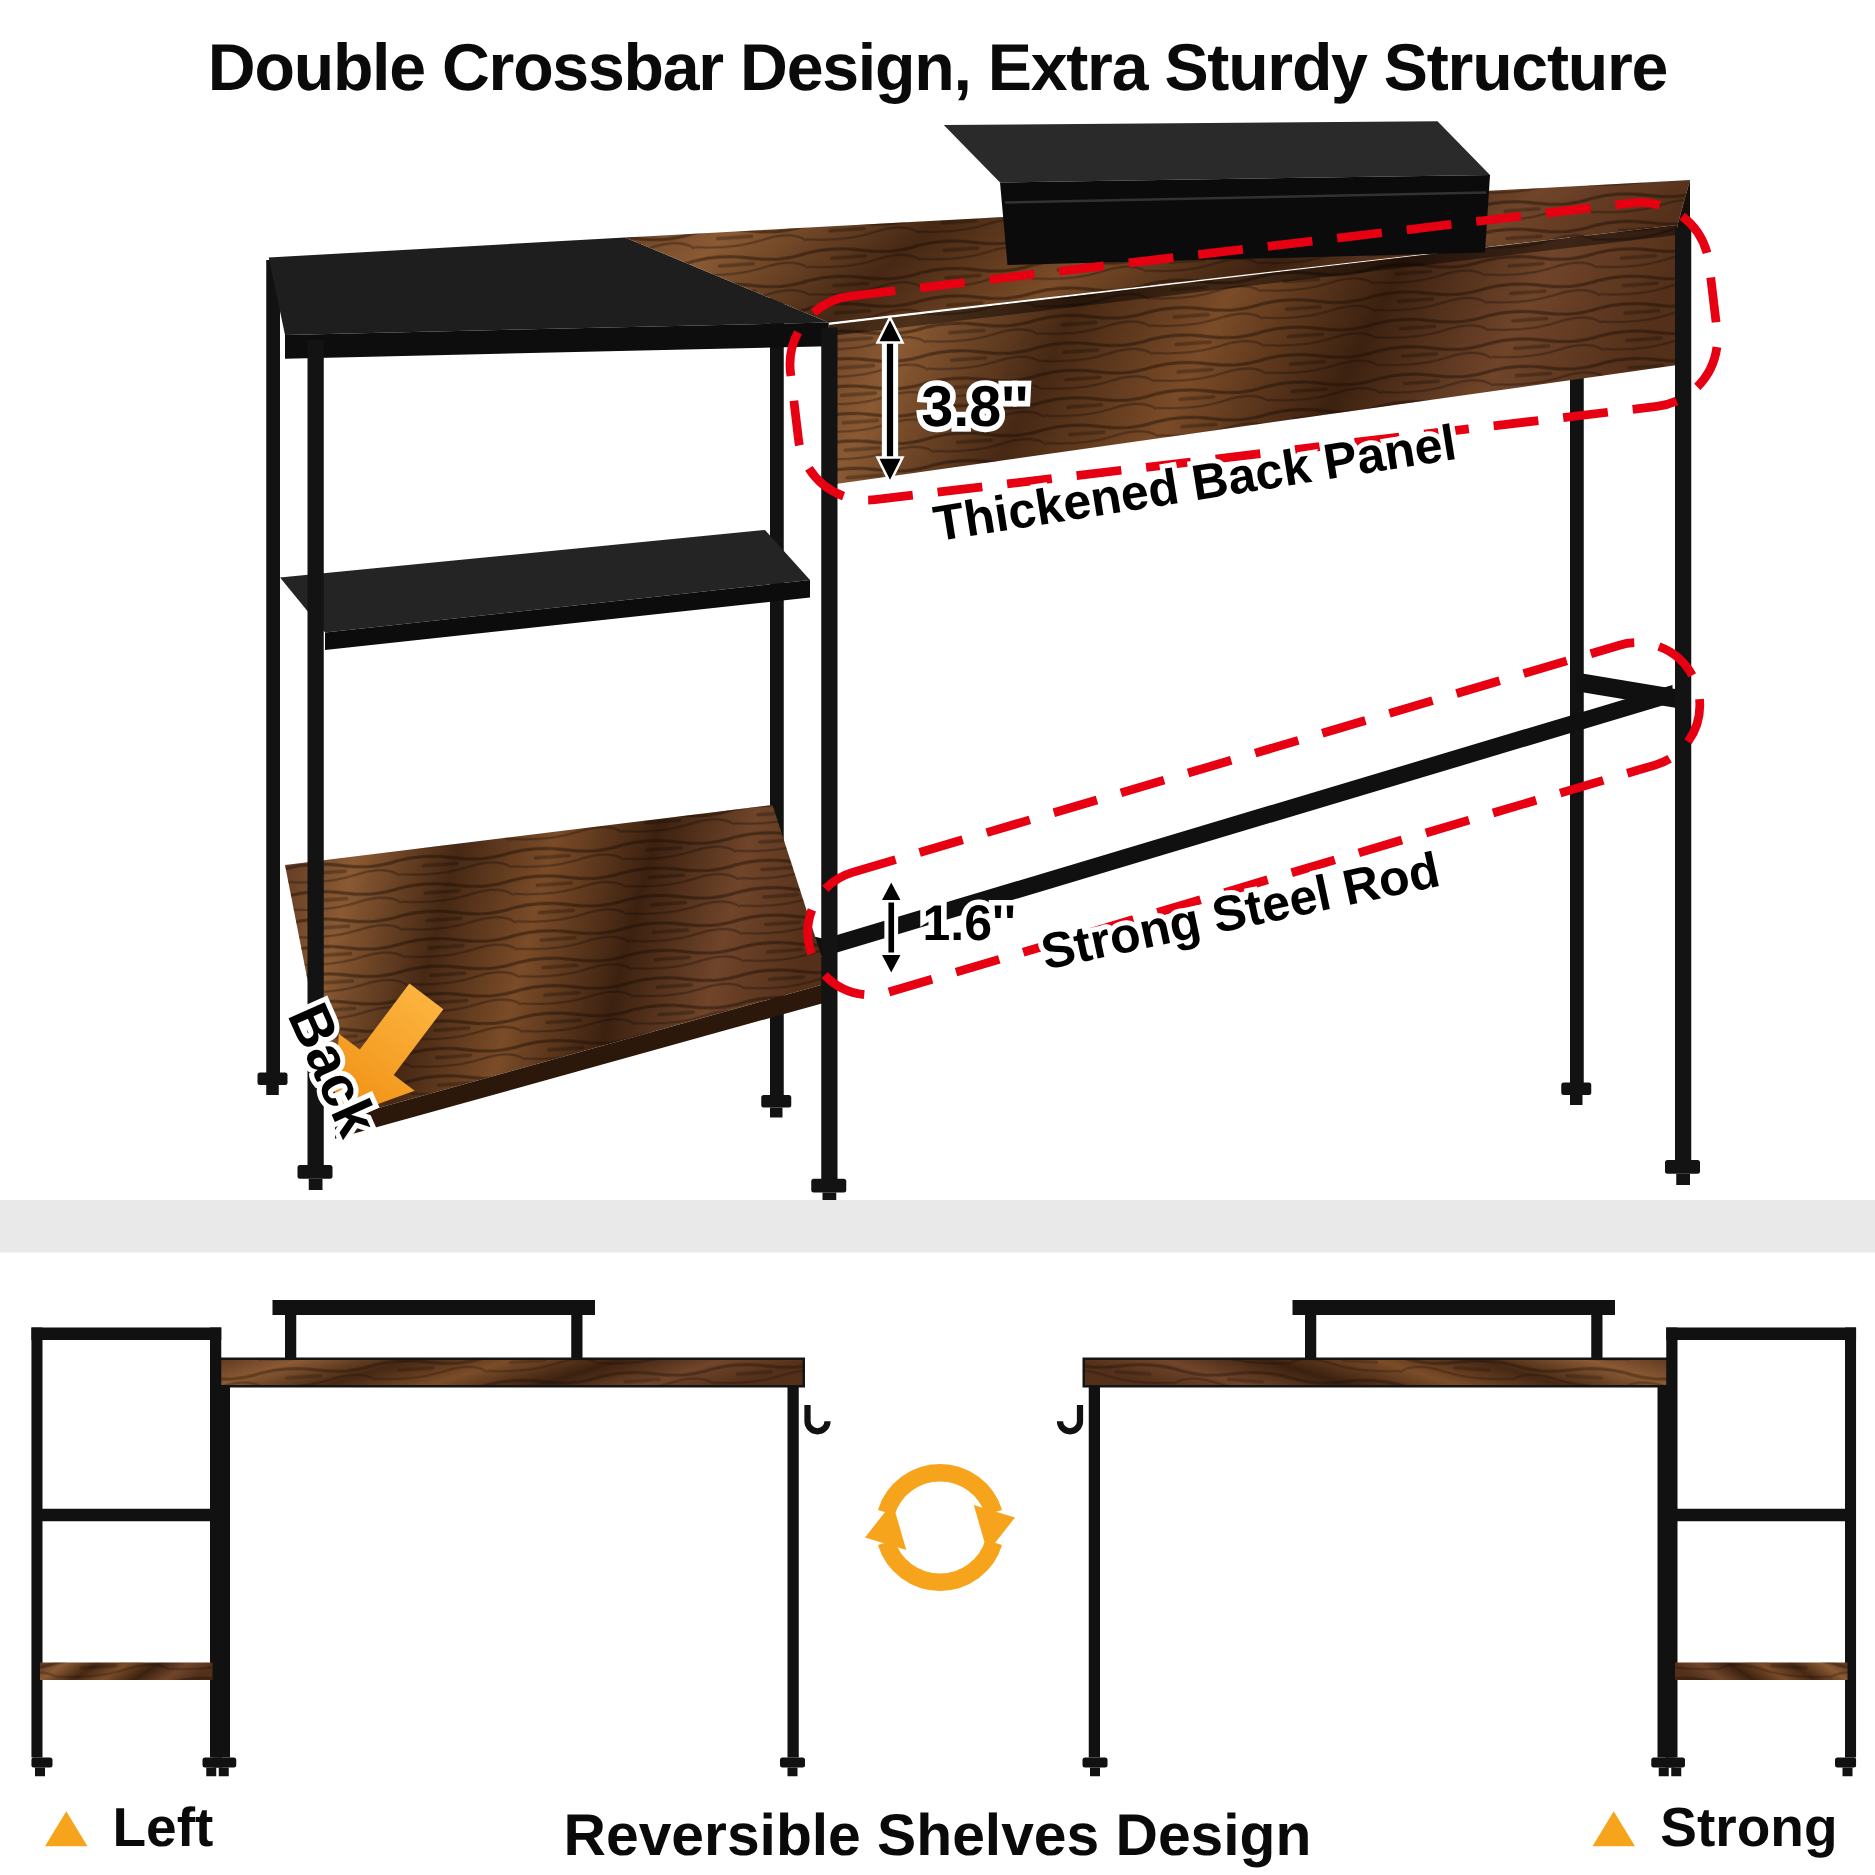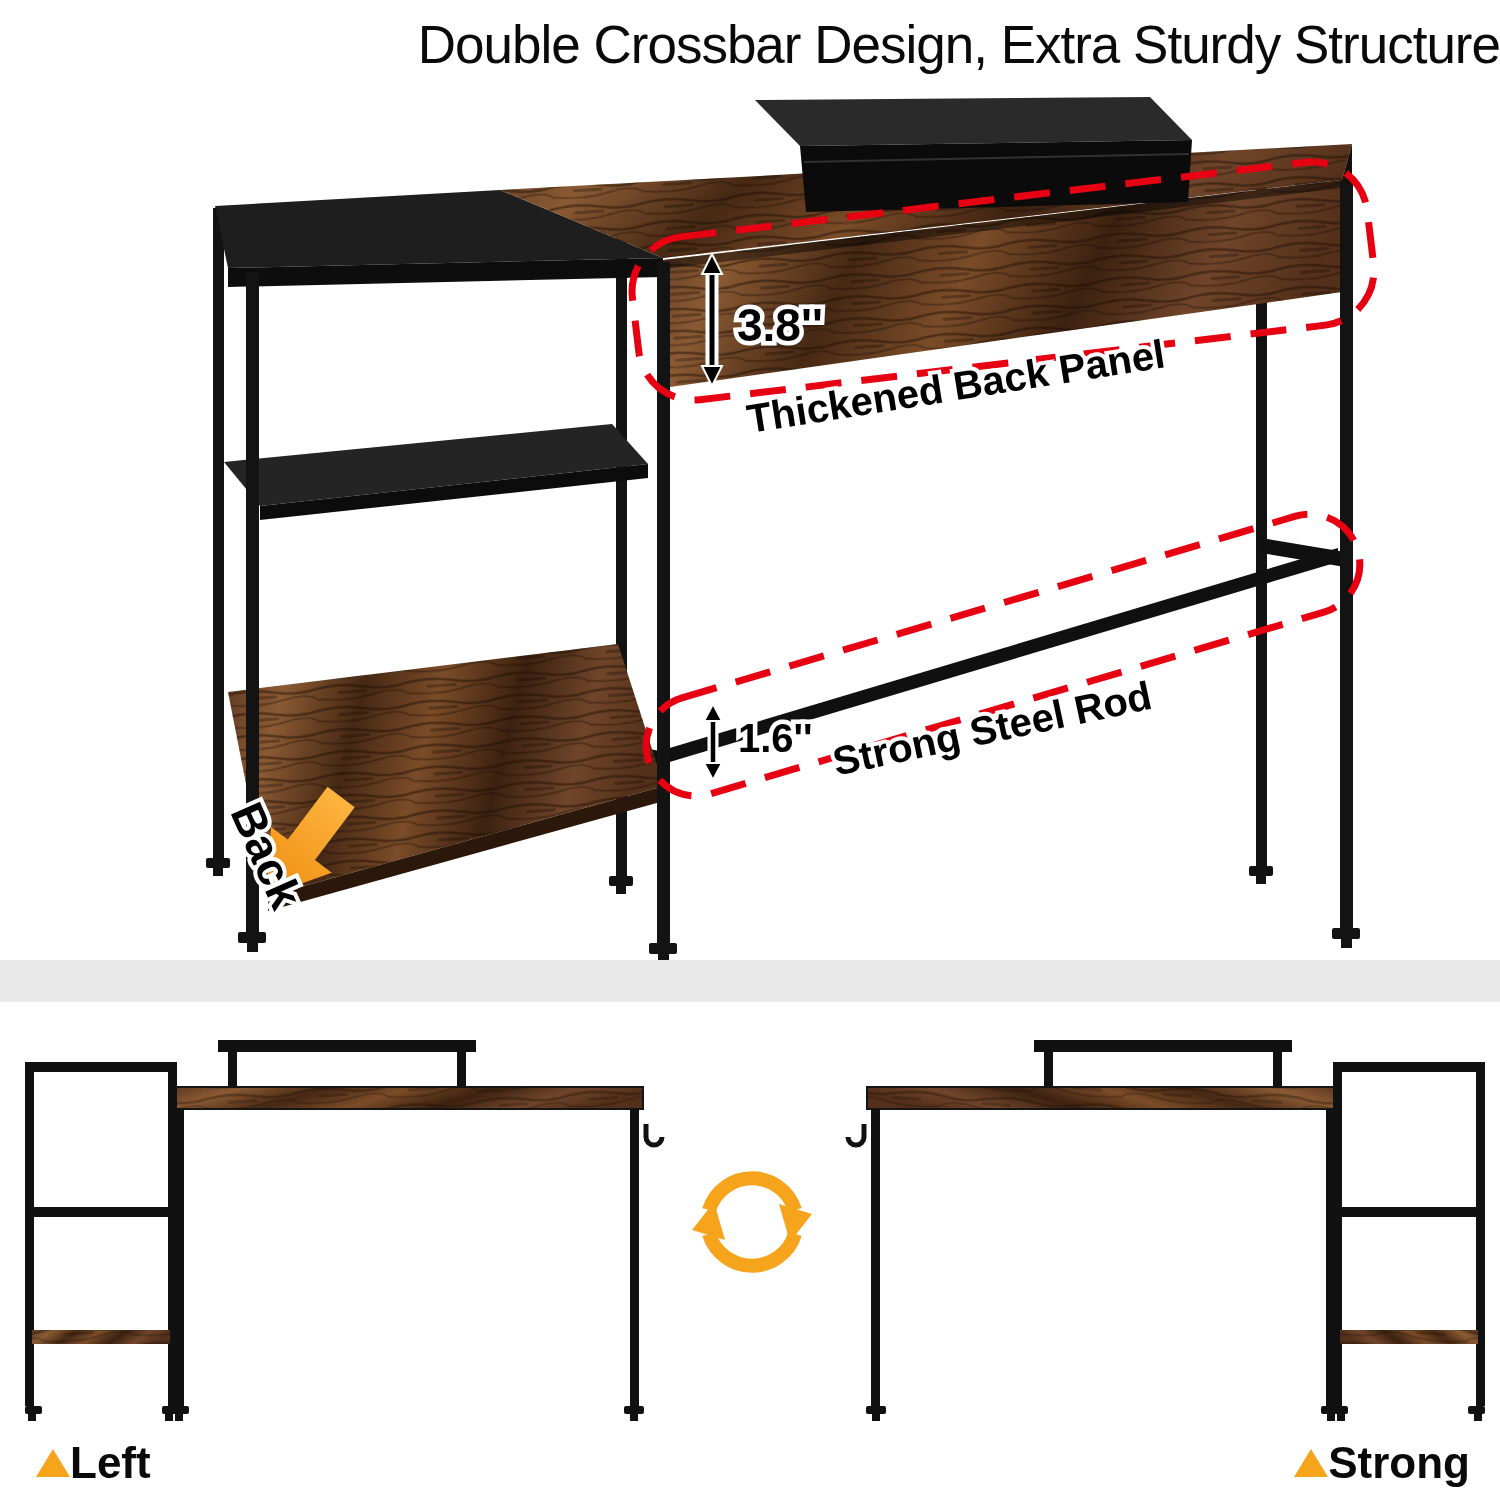--- a/index.html
+++ b/index.html
@@ -1,26 +1,26 @@
 <!DOCTYPE html>
 <html><head>
 <meta charset="utf-8">
 <style>
   html,body{margin:0;padding:0;background:#fff;}
   .canvas{position:relative;width:1500px;height:1500px;background:#fff;overflow:hidden;
           font-family:"Liberation Sans",sans-serif;}
-  .title{position:absolute;top:14px;left:0;width:100%;text-align:right;
-         font-size:53px;font-weight:normal;letter-spacing:-1px;color:#0a0a0a;margin:0;}
+  .title{position:absolute;top:24px;left:0;width:100%;text-align:center;
+         font-size:53px;font-weight:bold;letter-spacing:-1px;color:#0a0a0a;margin:0;}
   .main-scene{position:absolute;left:0;top:0;}
   .divider{position:absolute;left:0;top:960px;width:100%;height:42px;background:#e9e9e9;}
   .front-desk{position:absolute;top:1040px;}
   .front-desk.left{left:25px;}
   .front-desk.right{left:835px;}
   .swap{position:absolute;left:688px;top:1152px;}
-  .bottom-label{position:absolute;top:1438px;display:flex;align-items:center;}
+  .bottom-label{position:absolute;top:1438px;display:flex;align-items:center;gap:20px;}
   .bottom-label.left{left:36px;}
   .bottom-label.right{right:30px;}
   .bottom-label span.txt{font-size:44px;font-weight:bold;color:#0a0a0a;}
   .tri{width:0;height:0;border-left:17px solid transparent;border-right:17px solid transparent;
        border-bottom:28px solid #f7a41d;display:inline-block;}
   .caption{position:absolute;top:1440px;left:0;width:100%;text-align:center;
            font-size:47px;font-weight:bold;color:#0a0a0a;}
   svg text{font-family:"Liberation Sans",sans-serif;font-weight:bold;}
   .measure{font-size:46px;fill:#000;stroke:#fff;stroke-width:9px;paint-order:stroke;}
   .measure.small{font-size:40px;}
@@ -191,19 +191,20 @@
     </g>
     <polygon points="27,-18 60,-8 38,20" fill="#f7a41d"></polygon>
     <polygon points="-27,18 -60,8 -38,-20" fill="#f7a41d"></polygon>
   </svg>
 
   <div class="bottom-label left">
     <span class="tri"></span>
     <span class="txt">Left</span>
   </div>
 
+  <div class="caption">Reversible Shelves Design</div>
 
   <div class="bottom-label right">
     <span class="tri"></span>
     <span class="txt">Strong</span>
   </div>
 
 </div>
 
 </body></html>

